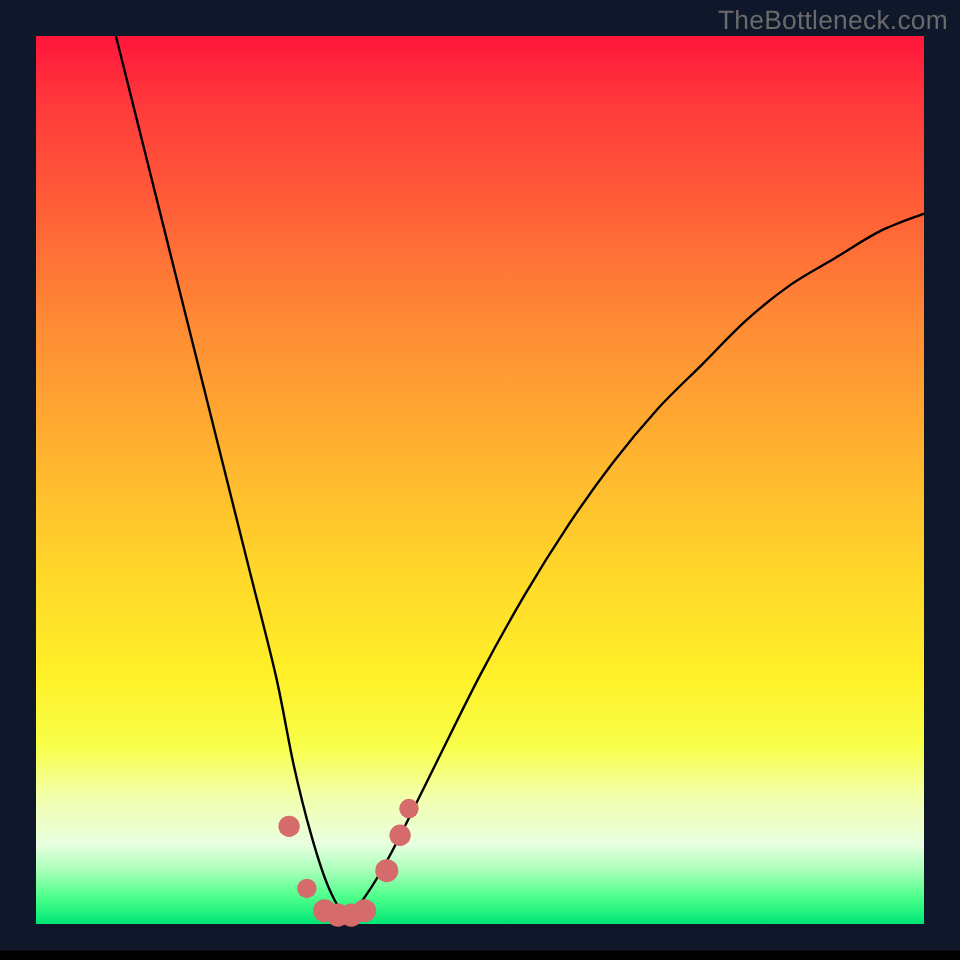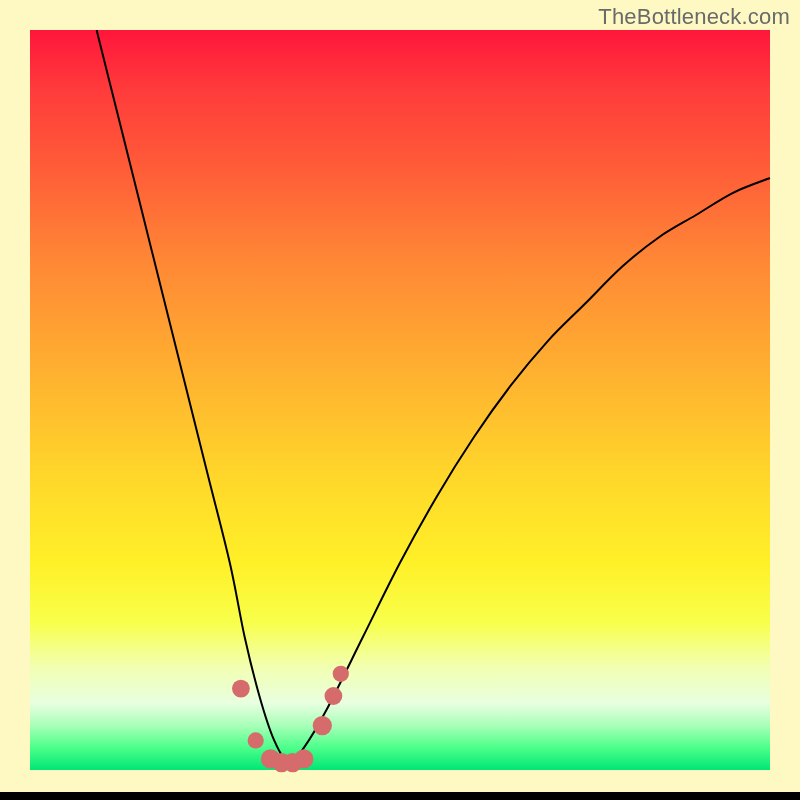--- a/index.html
+++ b/index.html
@@ -10,21 +10,21 @@
     background: #000;
     overflow: hidden;
     font-family: Arial, Helvetica, sans-serif;
   }
   .frame {
     position: absolute;
     left: 0;
     top: 0;
     width: 800px;
     height: 792px;
-    background: #fef9c3;
+    background: #0f172a;
   }
   .plot-area {
     position: absolute;
     left: 30px;
     top: 30px;
     width: 740px;
     height: 740px;
     background: linear-gradient(to bottom,
       #ff163b 0%,
       #ff3b3b 8%,

